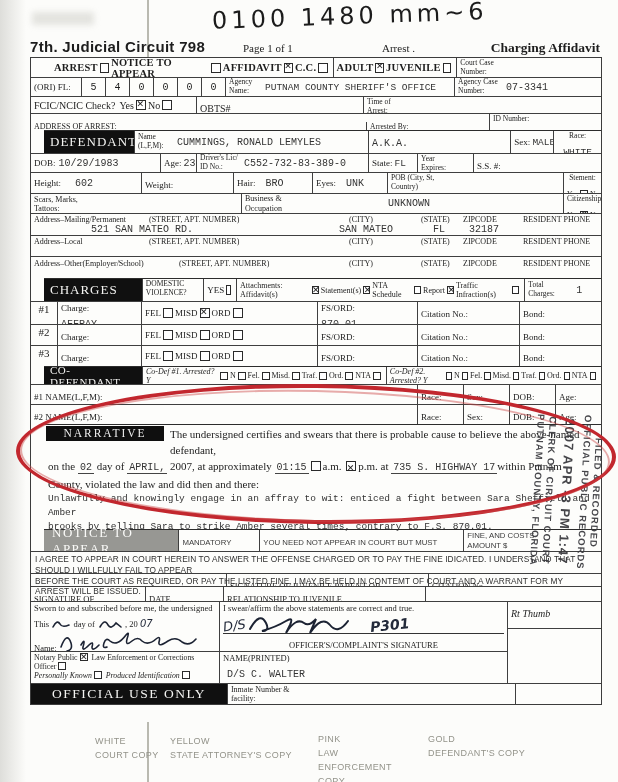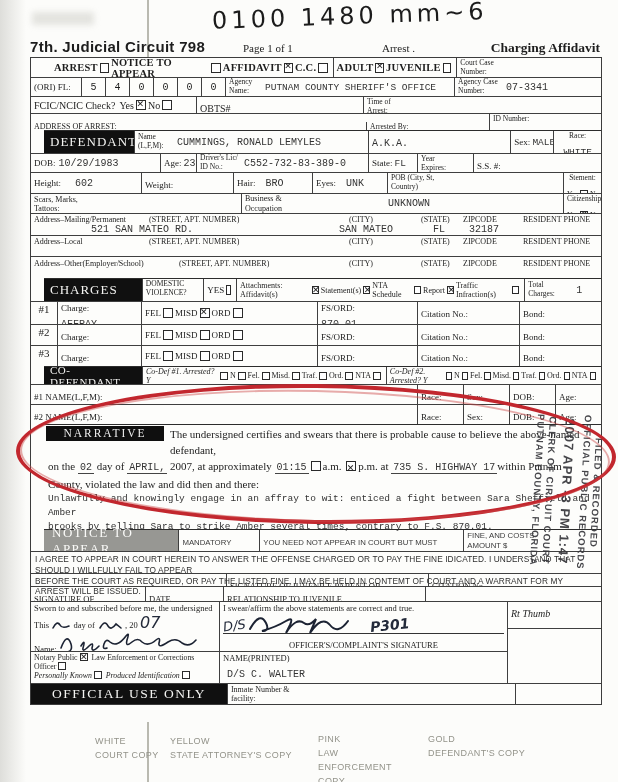--- a/index.html
+++ b/index.html
@@ -460,21 +460,21 @@
             <span style="font-size:8.5px;">
               <span>This</span>
               <svg width="20" height="10" class="sig-svg" style="vertical-align:-2px;">
                   <path d="M2 8 q4 -8 7 -3 q2 4 9 1"></path>
                 </svg>
               <span>day of</span>
               <svg width="26" height="10" class="sig-svg" style="vertical-align:-2px;">
                   <path d="M3 8 q5 -9 8 -2 q3 5 8 -2 l5 4"></path>
                 </svg>
               <span>, 20</span>
-              <span class="handw" style="font-size:16px;">07</span>
+              <span class="handw" style="font-size:10px;">07</span>
             </span>
             <div style="display:flex;align-items:flex-end;">
               <span style="font-size:8.5px;">Name:</span>
               <svg width="150" height="22" class="sig-svg">
                 <path d="M4 16 q6 -16 10 -4 q2 7 -4 8 m14 -6 q5 -8 2 2 q-1 5 6 -2 q5 -5 3 2 q0 5 7 -2 m8 2 q-5 2 -3 -4 q2 -6 6 -2 q7 6 16 -6 q4 -5 1 4 q-2 8 5 2 q6 -5 10 0 q6 5 14 -2 q5 -4 3 3 q-1 6 9 -1 q8 -5 14 1 q7 5 14 -3"></path>
               </svg>
             </div>
           </div>
           <div class="cell" style="width:288px;">
             <span style="font-size:8.5px;display:block;">I swear/affirm the above statements are correct and true.</span>

